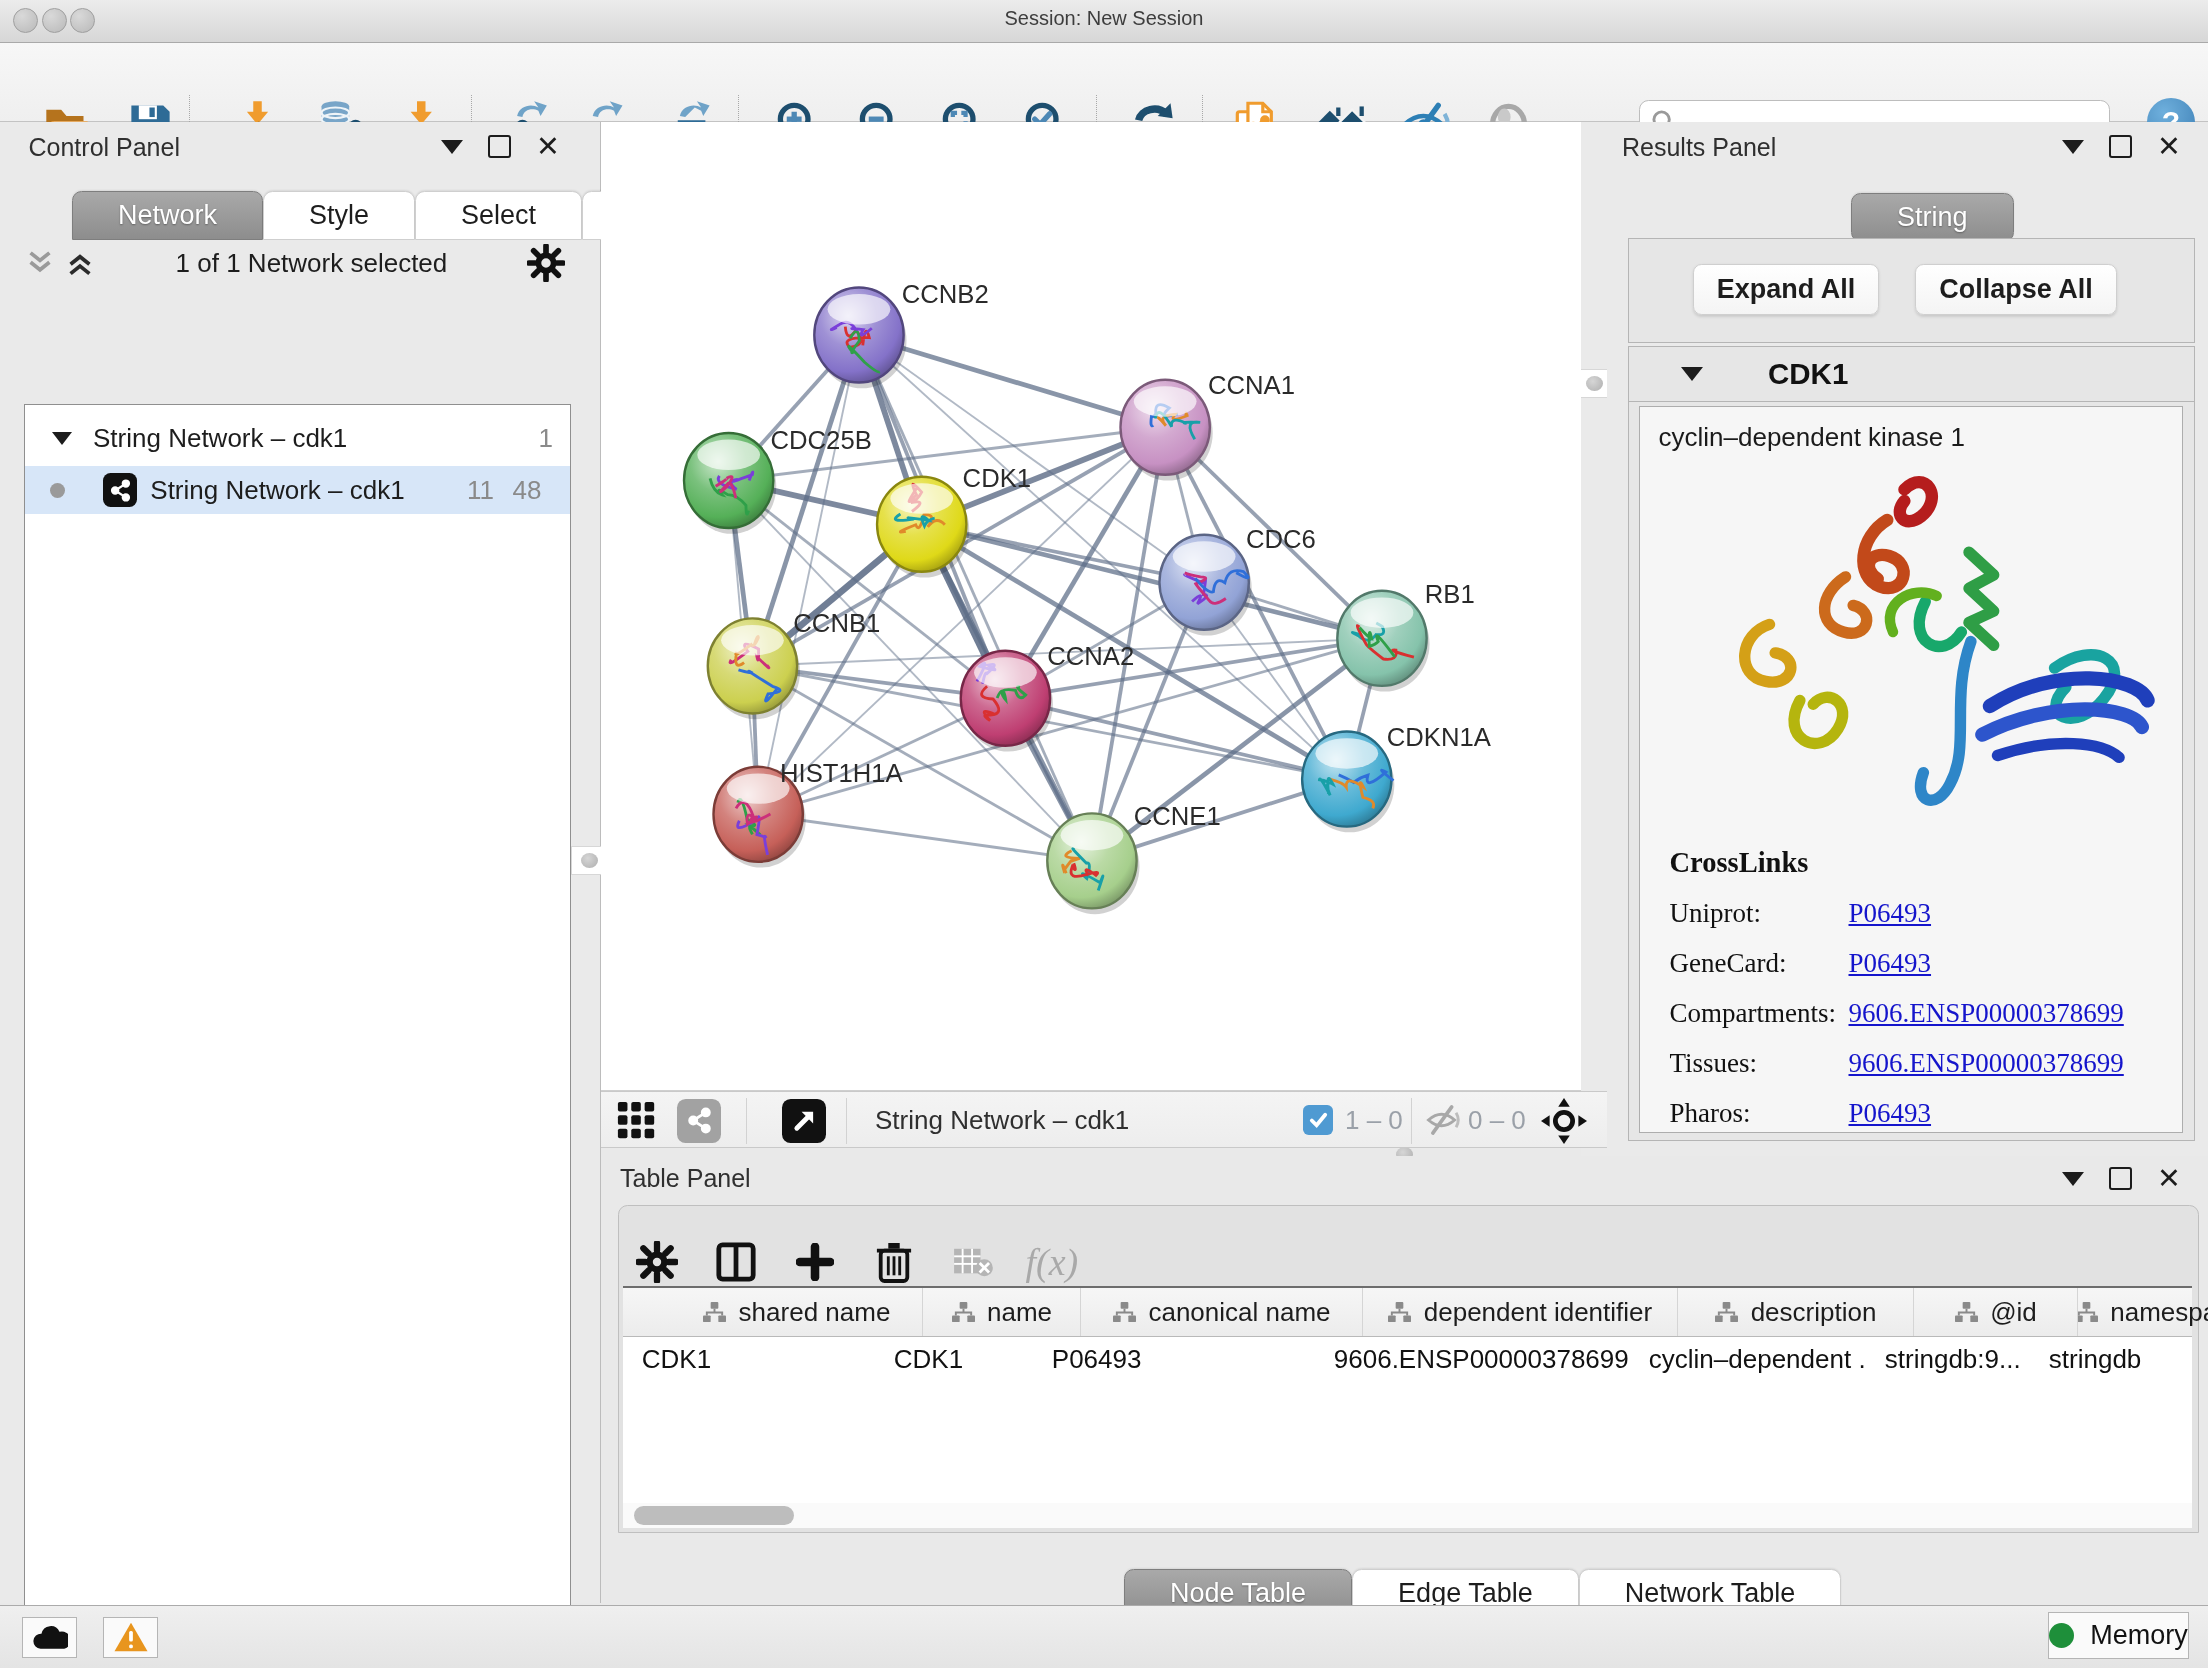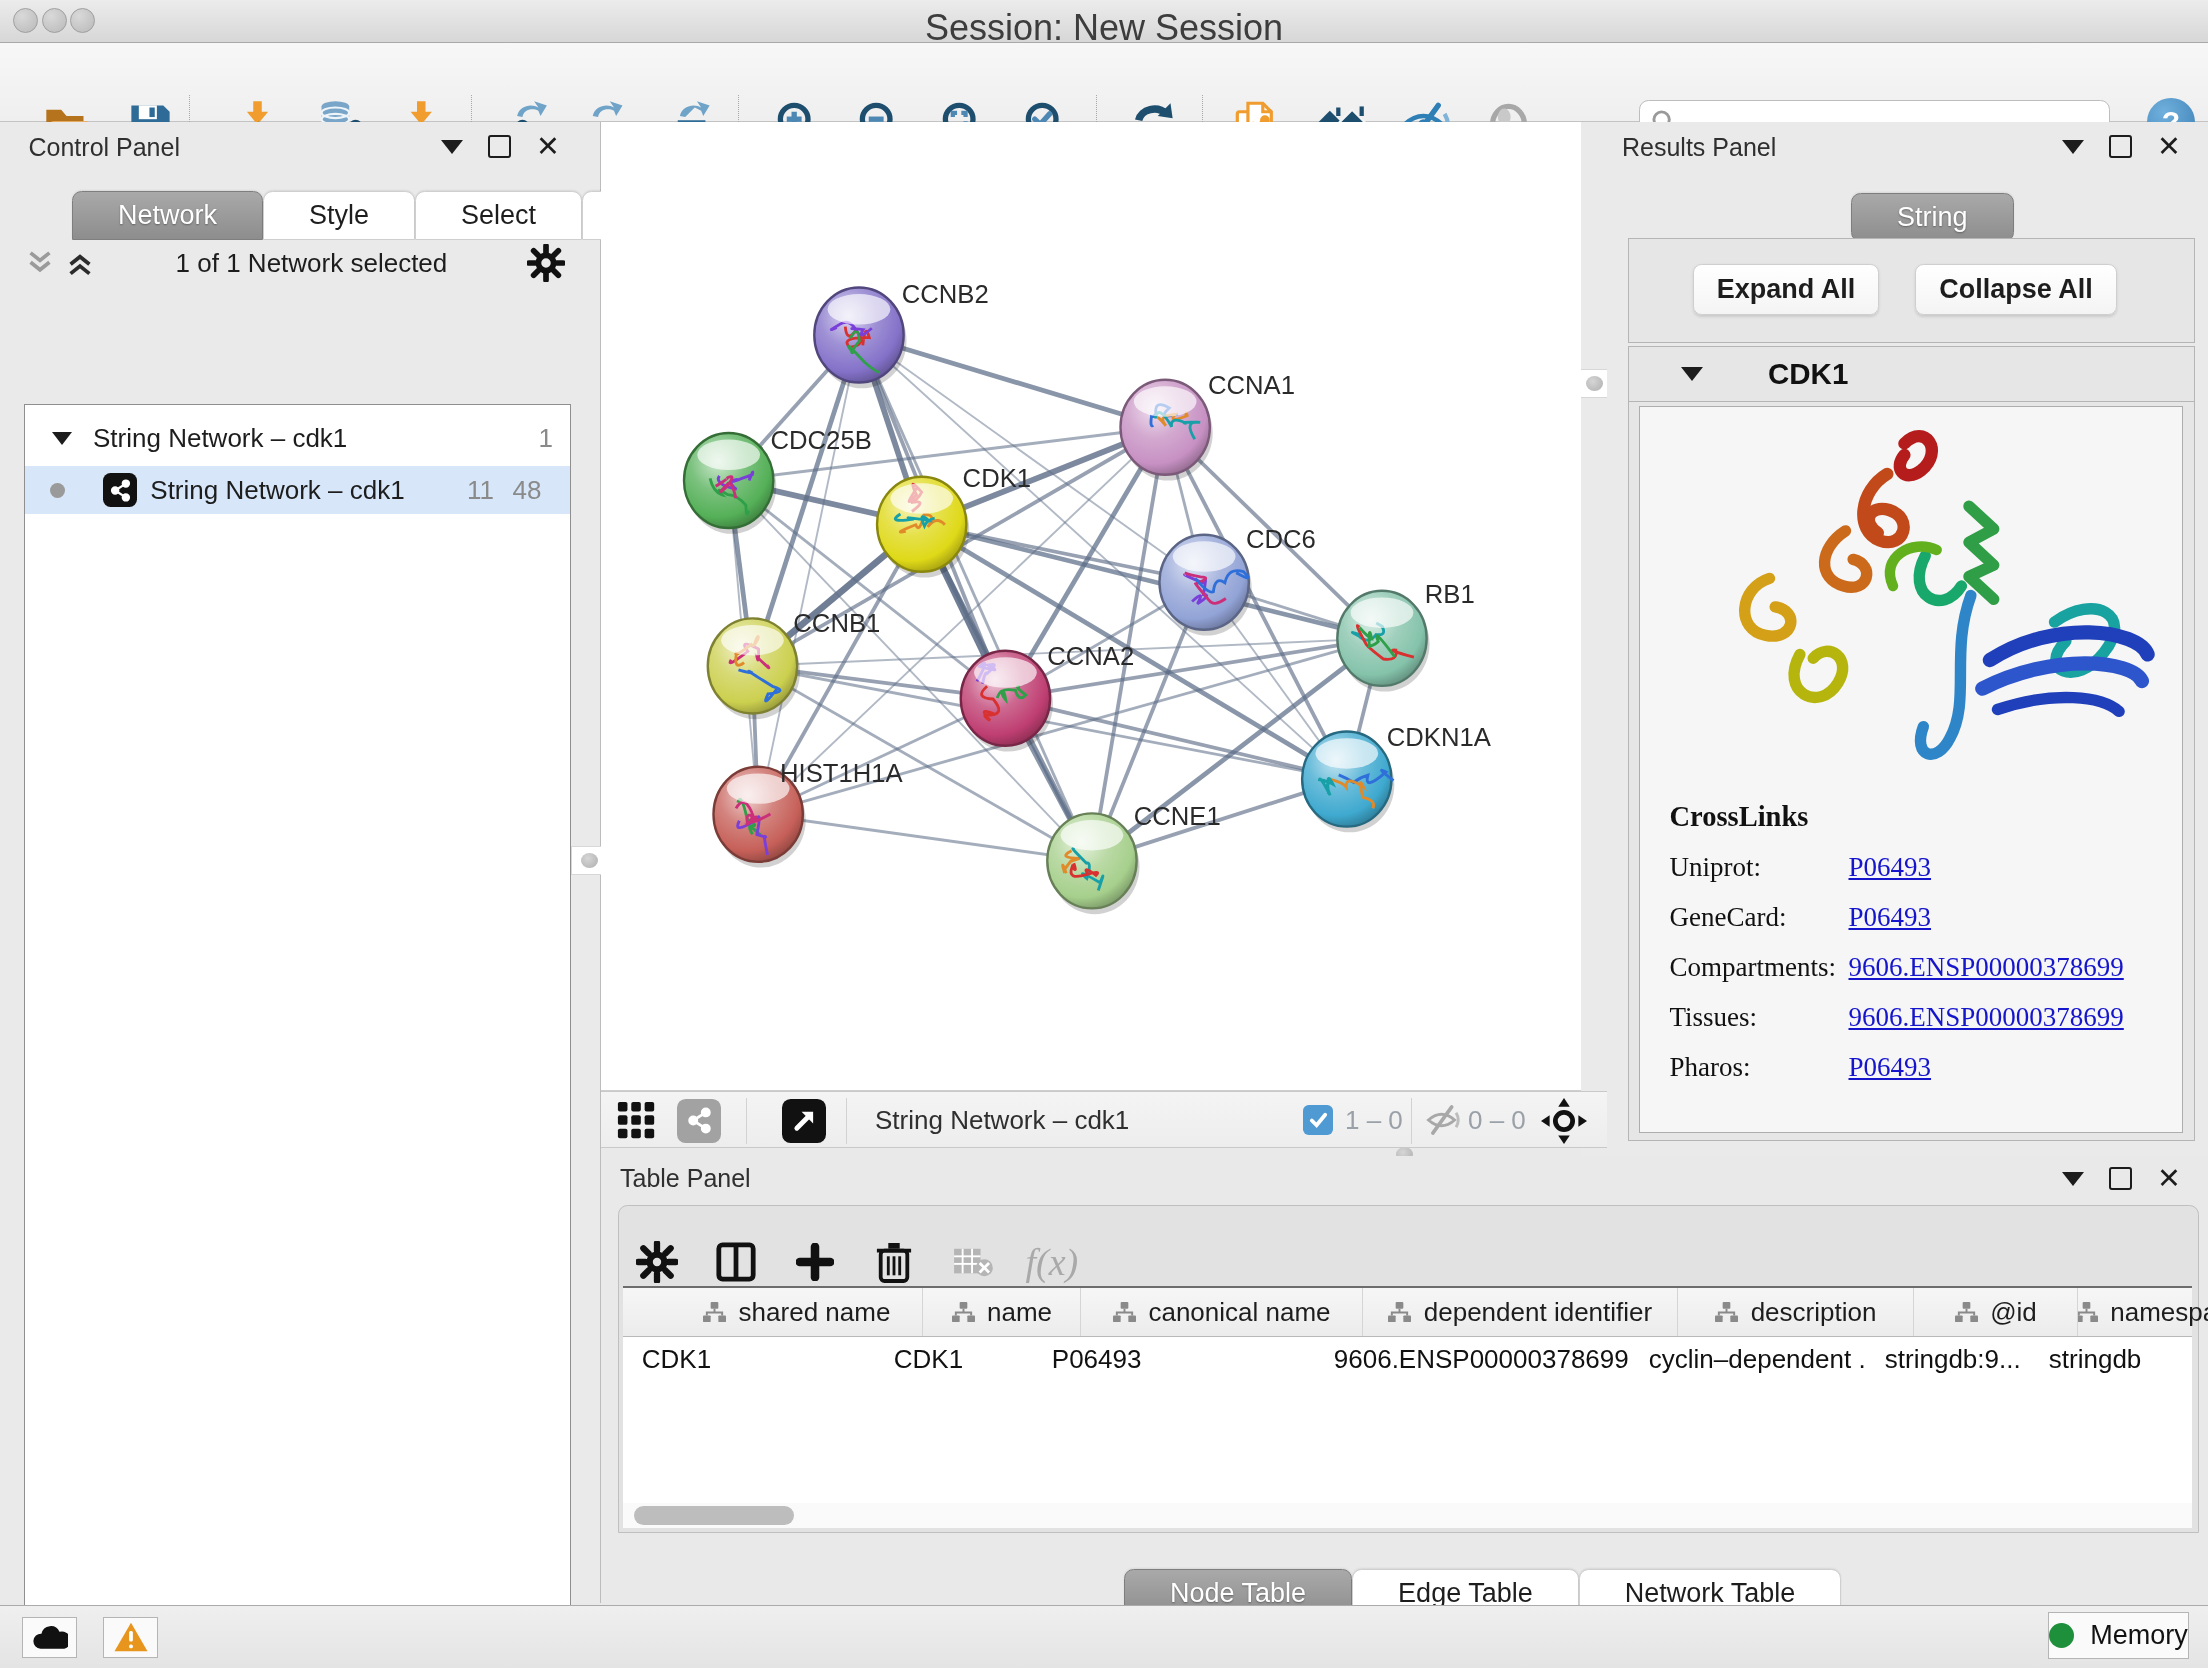--- a/index.html
+++ b/index.html
@@ -6,21 +6,21 @@
   html,body { width:2208px; height:1668px; overflow:hidden; }
   body { font-family:"Liberation Sans","DejaVu Sans",sans-serif; background:#e9e9e9; position:relative; }
   #app { position:absolute; inset:0; }
 
   
   .titlebar { position:absolute; left:0; top:0; width:2208px; height:43px;
     background:linear-gradient(#ececec,#d7d7d7); border-bottom:1px solid #a9a9a9; }
   .traffic { position:absolute; top:7.6px; width:25px; height:25px; border-radius:50%;
     background:radial-gradient(circle at 35% 30%, #d9d9d9, #b9b9b9); border:1px solid #9f9f9f; }
   .win-title { position:absolute; top:6.7px; left:0; width:100%; text-align:center;
-    font-size:36px; color:#3d3d3d; }
+    font-size:20px; color:#3d3d3d; }
 
   
   .toolbar { position:absolute; left:0; top:43px; width:2208px; height:79px;
     background:linear-gradient(#f7f7f7,#efefef); border-bottom:1.9px solid #c3c3c3; }
   .tbtn { position:absolute; top:54px; width:55px; height:55px; display:flex;
     align-items:center; justify-content:center; }
   .tbtn svg { width:51px; height:51px; }
   .tsep { position:absolute; top:52px; width:0; height:59px; border-left:1.9px dotted #a8a8a8; }
   .searchbox { position:absolute; left:1639px; top:57px; width:471px; height:44px;
     background:#fff; border:1.9px solid #bdbdbd; border-radius:9.5px; display:flex; align-items:center; }
@@ -691,20 +691,21 @@
     <div class="rp-box" style="top:116px; width:567px; height:105px">
       <div class="btn" style="position:absolute; left:64px; top:25px; width:186px; height:51px">Expand All</div>
       <div class="btn" style="position:absolute; left:286px; top:25px; width:202px; height:51px">Collapse All</div>
     </div>
     <div class="rp-box" style="top:224px; width:567px; height:795px">
       <div class="rp-gene-header">
         <div class="pc-arrow" style="margin-left:52px"></div>
         <span style="margin-left:65px; font-size:29.5px; font-weight:bold; color:#111">CDK1</span>
       </div>
       <div class="rp-content">
+        <div style="margin:15px 0 0 19px; font-size:26px; color:#1b1b1b">cyclin–dependent kinase 1</div>
         
         <svg width="514" height="380" viewBox="0 0 540 400" style="margin:7.6px 0 0 15px">
           <g fill="none" stroke-linecap="round">
             <path d="M262 30 C284 8 304 38 280 58 C262 72 250 56 262 42" stroke="#b51d1d" stroke-width="13"></path>
             <path d="M244 62 C214 80 210 122 236 132 C262 142 272 108 246 100 C226 94 216 112 234 124" stroke="#c2491a" stroke-width="13"></path>
             <path d="M200 122 C172 140 170 172 198 180 C224 188 232 158 208 152" stroke="#cc6a1c" stroke-width="12"></path>
             <path d="M120 172 C88 182 84 226 116 232 C146 238 152 206 126 202" stroke="#d4a017" stroke-width="12"></path>
             <path d="M152 252 C130 292 172 314 192 282 C208 256 182 238 166 256" stroke="#b5b50e" stroke-width="12"></path>
             <path d="M330 96 L356 120 L330 134 L356 158 L330 170 L356 194" stroke="#2f9e46" stroke-width="12" stroke-linejoin="round"></path>
             <path d="M284 148 C262 190 302 212 322 180" stroke="#18a86b" stroke-width="12"></path>

